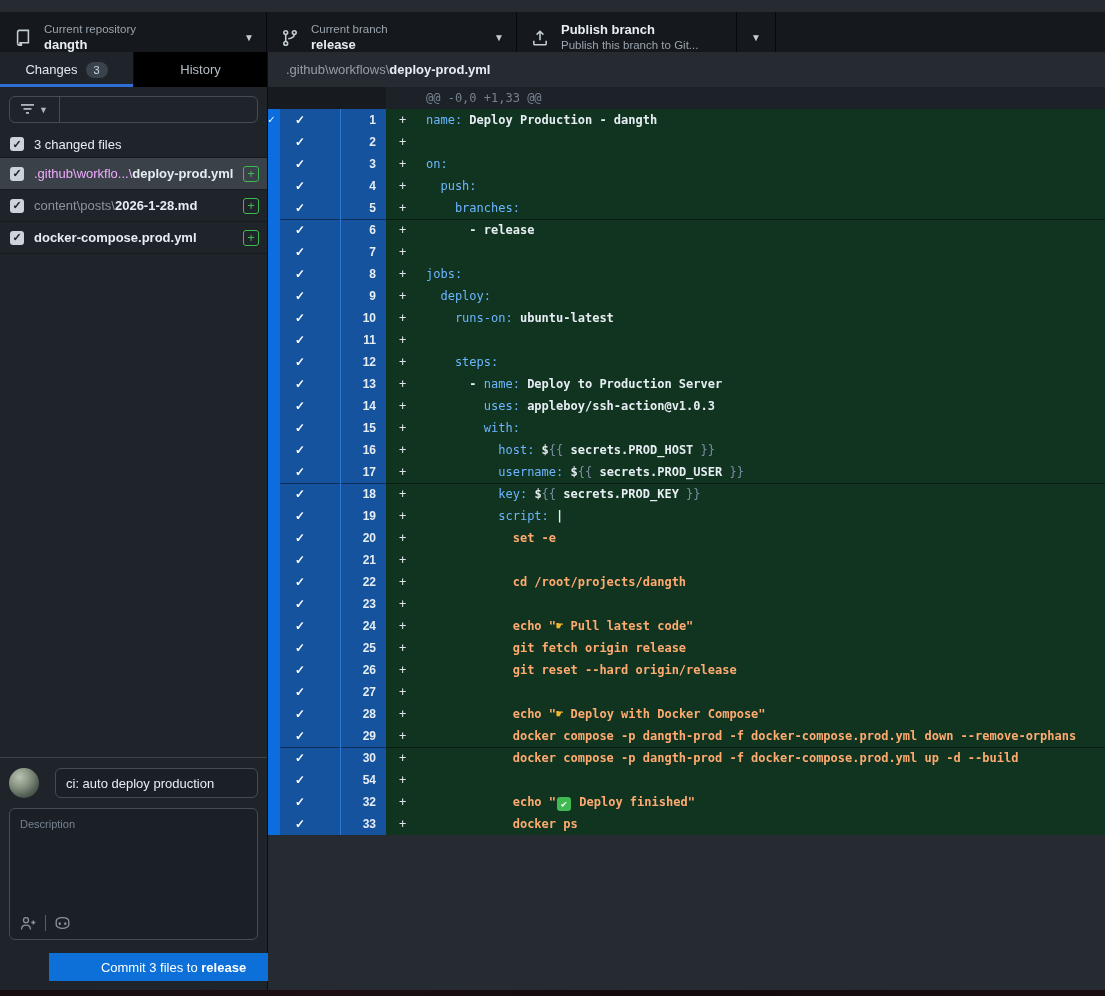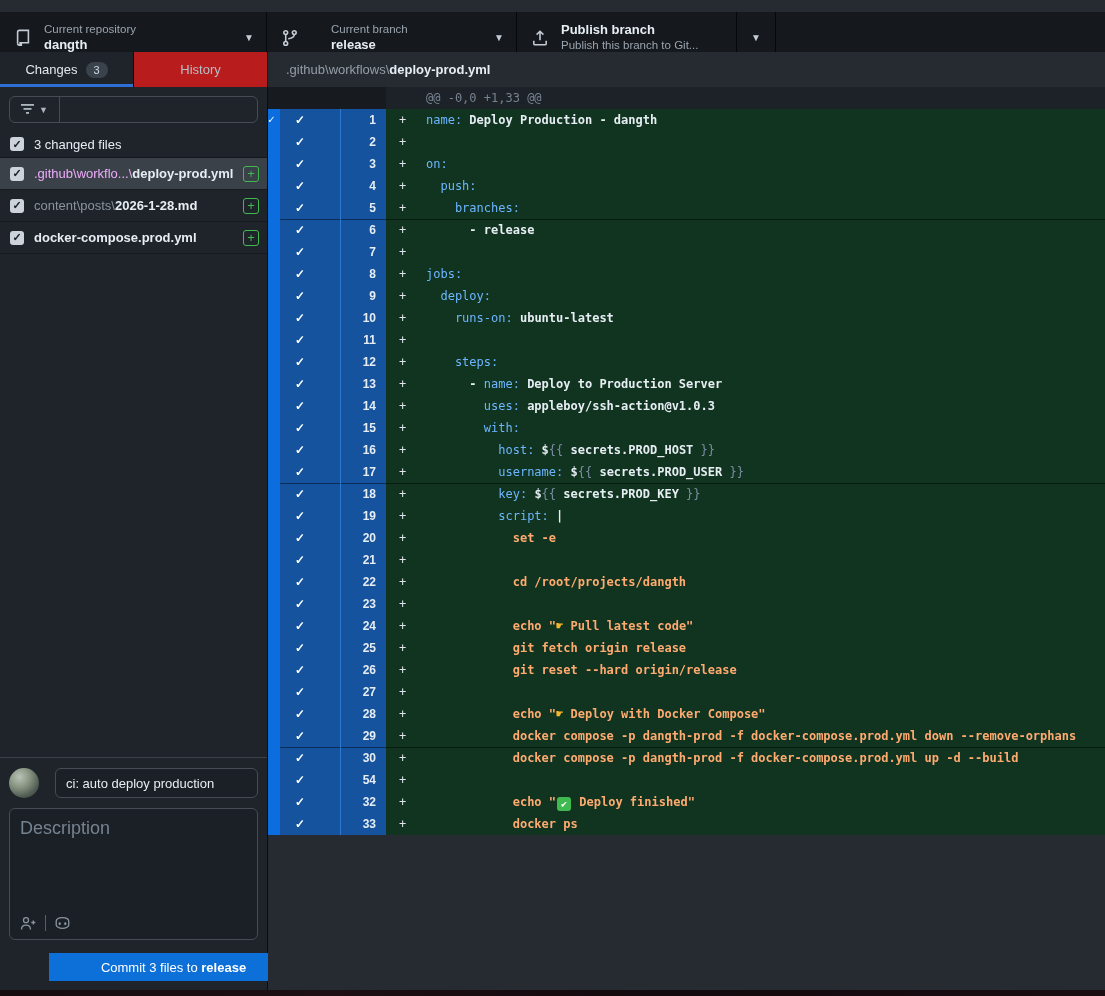--- a/index.html
+++ b/index.html
@@ -3,37 +3,37 @@
 <meta charset="utf-8">
 <style>
   * { margin:0; padding:0; box-sizing:border-box; }
   html,body { width:1105px; height:996px; overflow:hidden; background:#262b31;
               font-family:"Liberation Sans", sans-serif; -webkit-font-smoothing:antialiased; }
 
   
   .titlebar { position:absolute; left:0; top:12px; width:1105px; height:52px;
               background:#15181d; display:flex; border-bottom:1px solid #0a0d11; }
   .tb-sec { height:100%; display:flex; align-items:center; border-right:1px solid #06080b; padding:0 12px 0 14px; }
-  .tb-sec.repo { width:267px; } .tb-sec.branch { width:250px;gap:20px; } .tb-sec.publish { width:220px; }
+  .tb-sec.repo { width:267px; } .tb-sec.branch { width:250px; } .tb-sec.publish { width:220px; }
   .tb-sec.caret-only { width:39px; justify-content:center; padding:0; }
   .tb-rest { flex:1; background:#15181d; }
   .tb-icon { width:18px; height:18px; margin-right:12px; flex:none; color:#c3ccd4; }
   .tb-text { display:flex; flex-direction:column; line-height:1.25; min-width:0; }
   .tb-label { font-size:11.5px; color:#9aa4ae; }
   .tb-value { font-size:13px; font-weight:bold; color:#e6edf3; white-space:nowrap; overflow:hidden; text-overflow:ellipsis; }
   .tb-caret { margin-left:auto; color:#c3ccd4; font-size:10px; padding-left:10px; }
   .caret-glyph { color:#c3ccd4; font-size:10px; }
 
   
   .sidebar { position:absolute; left:0; top:52px; width:268px; height:938px;
              background:#1f242a; border-right:1px solid #0b0d10; display:flex; flex-direction:column; }
   .tabbar { height:35px; display:flex; flex:none; }
   .tab { flex:1; display:flex; align-items:center; justify-content:center; font-size:13px; position:relative; cursor:default; }
   .tab.active { background:#1f242a; color:#e2e8ee; }
-  .tab.inactive { background:#b91c1c; color:#b6bfc7; border-left:1px solid #0a0d11; }
+  .tab.inactive { background:#000000; color:#b6bfc7; border-left:1px solid #0a0d11; }
   .tab.active::after { content:""; position:absolute; left:0; right:0; bottom:0; height:3px; background:#2d6fd4; }
   .tab-badge { margin-left:8px; background:#3a424b; color:#cdd9e5; font-size:11px; line-height:16px;
                min-width:22px; text-align:center; border-radius:9px; padding:0 4px; }
 
   .filter-row { flex:none; padding:9px 9px 8px 9px; }
   .filter-box { height:27px; border:1px solid #454c54; border-radius:6px; display:flex; align-items:center; overflow:hidden; }
   .filter-btn { width:50px; height:100%; display:flex; align-items:center; justify-content:center; gap:5px;
                 border-right:1px solid #454c54; color:#adb6bf; }
   .filter-input { flex:1; height:100%; background:transparent; border:0; outline:none;
                   color:#e6edf3; font-size:13px; padding:0 10px; font-family:"Liberation Sans",sans-serif; }
@@ -57,21 +57,21 @@
 
   .commit-area { flex:none; border-top:1px solid #3a4149; padding:10px 9px 9px 9px; }
   .commit-top { display:flex; align-items:center; gap:16px; }
   .avatar { width:30px; height:30px; border-radius:50%; flex:none;
             background:radial-gradient(circle at 35% 30%, #b9c3b6 0%, #86927f 38%, #4f5b52 70%, #2e3630 100%); }
   .summary-input { flex:1; height:30px; background:#1b2026; border:1px solid #454c54; border-radius:6px;
                    color:#e6edf3; font-size:13px; padding:0 10px; outline:none; font-family:"Liberation Sans",sans-serif; }
   .desc-box { margin-top:10px; height:132px; background:#1b2026; border:1px solid #454c54; border-radius:6px;
               position:relative; }
   .desc-input { width:100%; height:96px; background:transparent; border:0; outline:none; resize:none;
-                color:#e6edf3; font-size:18px; padding:9px 10px; font-family:"Liberation Sans",sans-serif; }
+                color:#e6edf3; font-size:11px; padding:9px 10px; font-family:"Liberation Sans",sans-serif; }
   .desc-input::placeholder { color:#768390; }
   .desc-icons { position:absolute; left:10px; bottom:8px; display:flex; align-items:center; gap:8px; color:#768390; }
   .desc-divider { width:1px; height:16px; background:#565e66; }
   .icon-btn { display:flex; align-items:center; color:#8b949e; }
   .commit-btn { margin-top:13px; width:100%; height:28px; background:#0d6fd8; border:0; border-radius:0;
                 color:#ffffff; font-size:13px; font-family:"Liberation Sans",sans-serif; cursor:default;margin-left:40px; }
   .commit-btn b { font-weight:bold; }
 
   
   .main { position:absolute; left:268px; top:52px; width:837px; height:938px; background:#262b31; }

